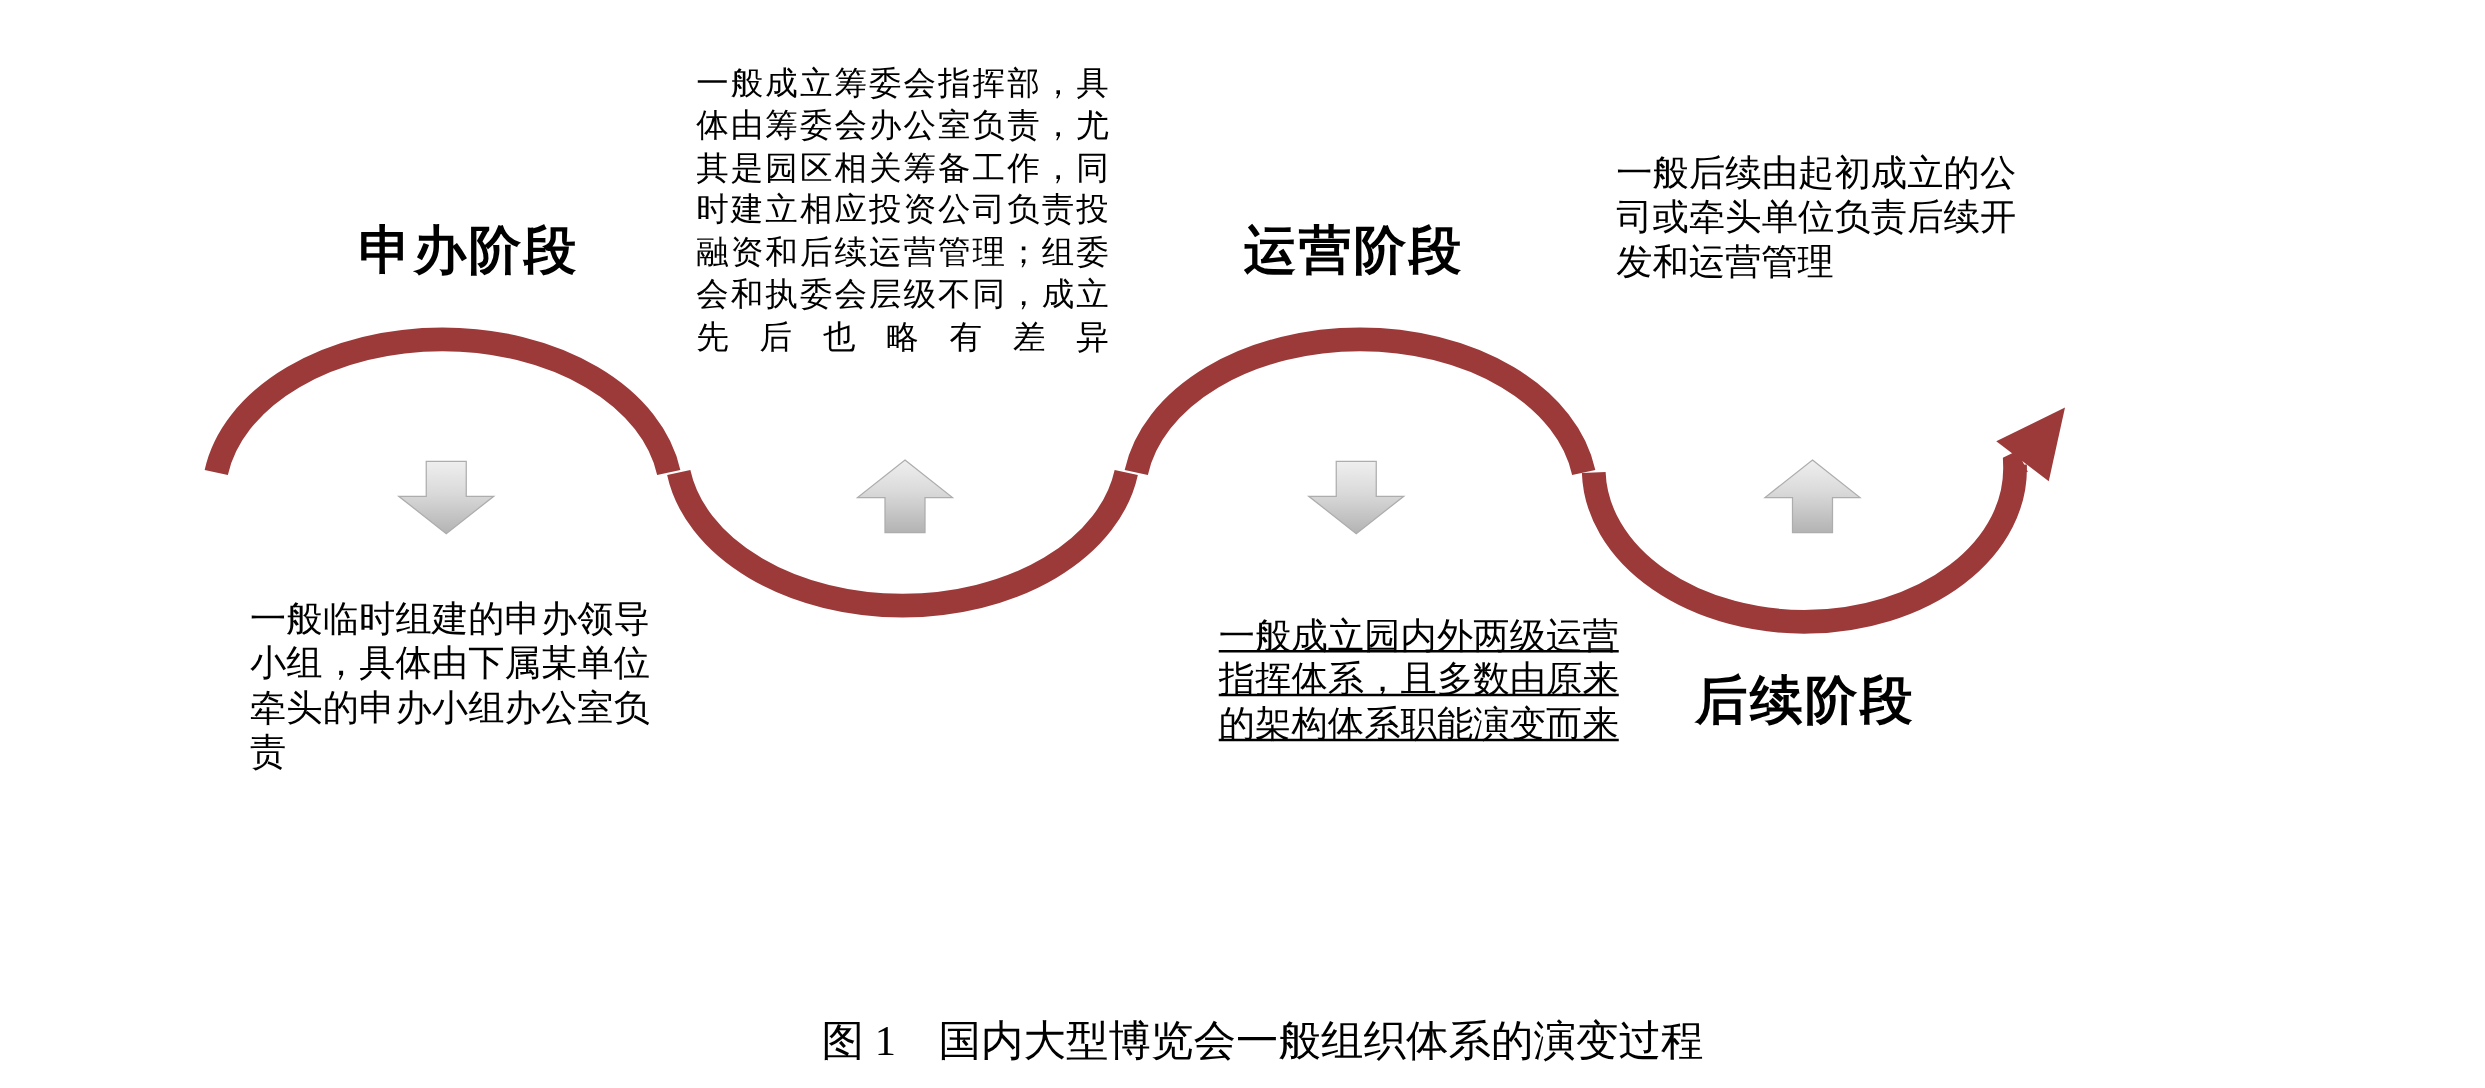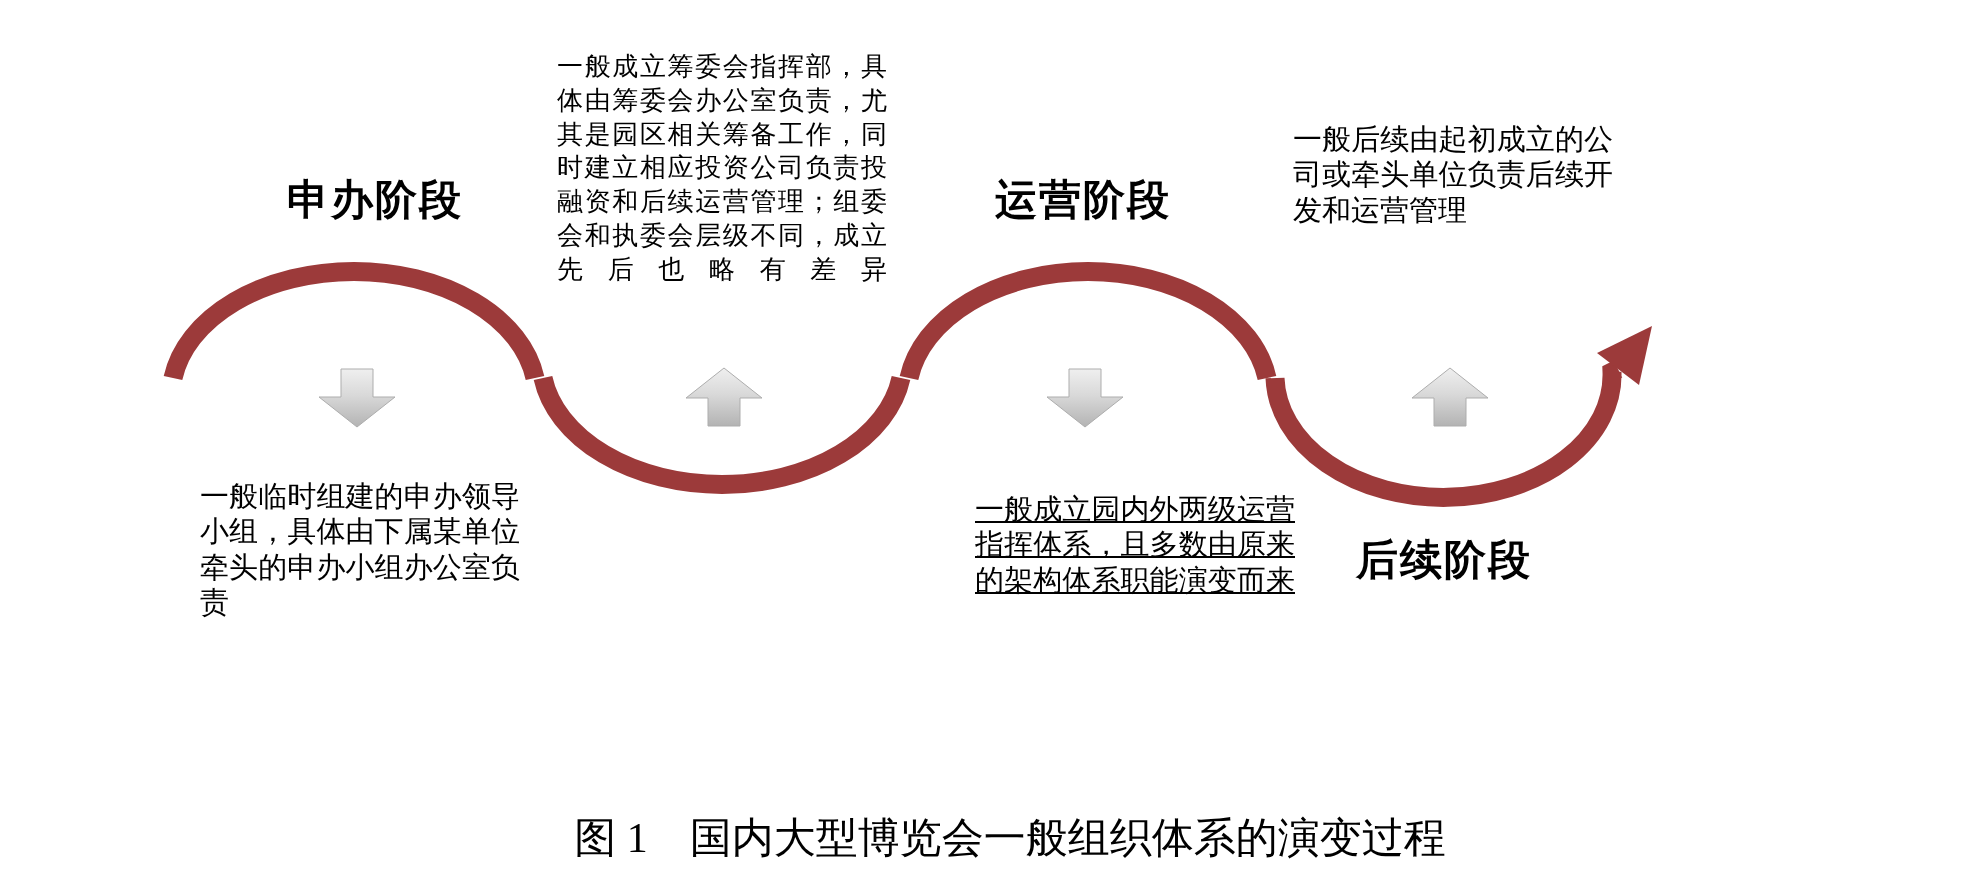--- a/index.html
+++ b/index.html
@@ -41,21 +41,21 @@
     font-size: 26px;
     line-height: 1.3;
   }
   #caption {
     position: absolute;
     left: 560px;
     top: 810px;
     width: 900px;
     text-align: center;
     font-family: "Liberation Serif", serif;
-    font-size: 42px;
+    font-size: 34px;
     color: #000000;
     white-space: nowrap;
   }
 </style>
 </head>
 <body>
 
 <div id="canvas">
 
   <svg id="wave-svg" viewBox="0 0 1988 870" xmlns="http://www.w3.org/2000/svg" aria-hidden="true">

